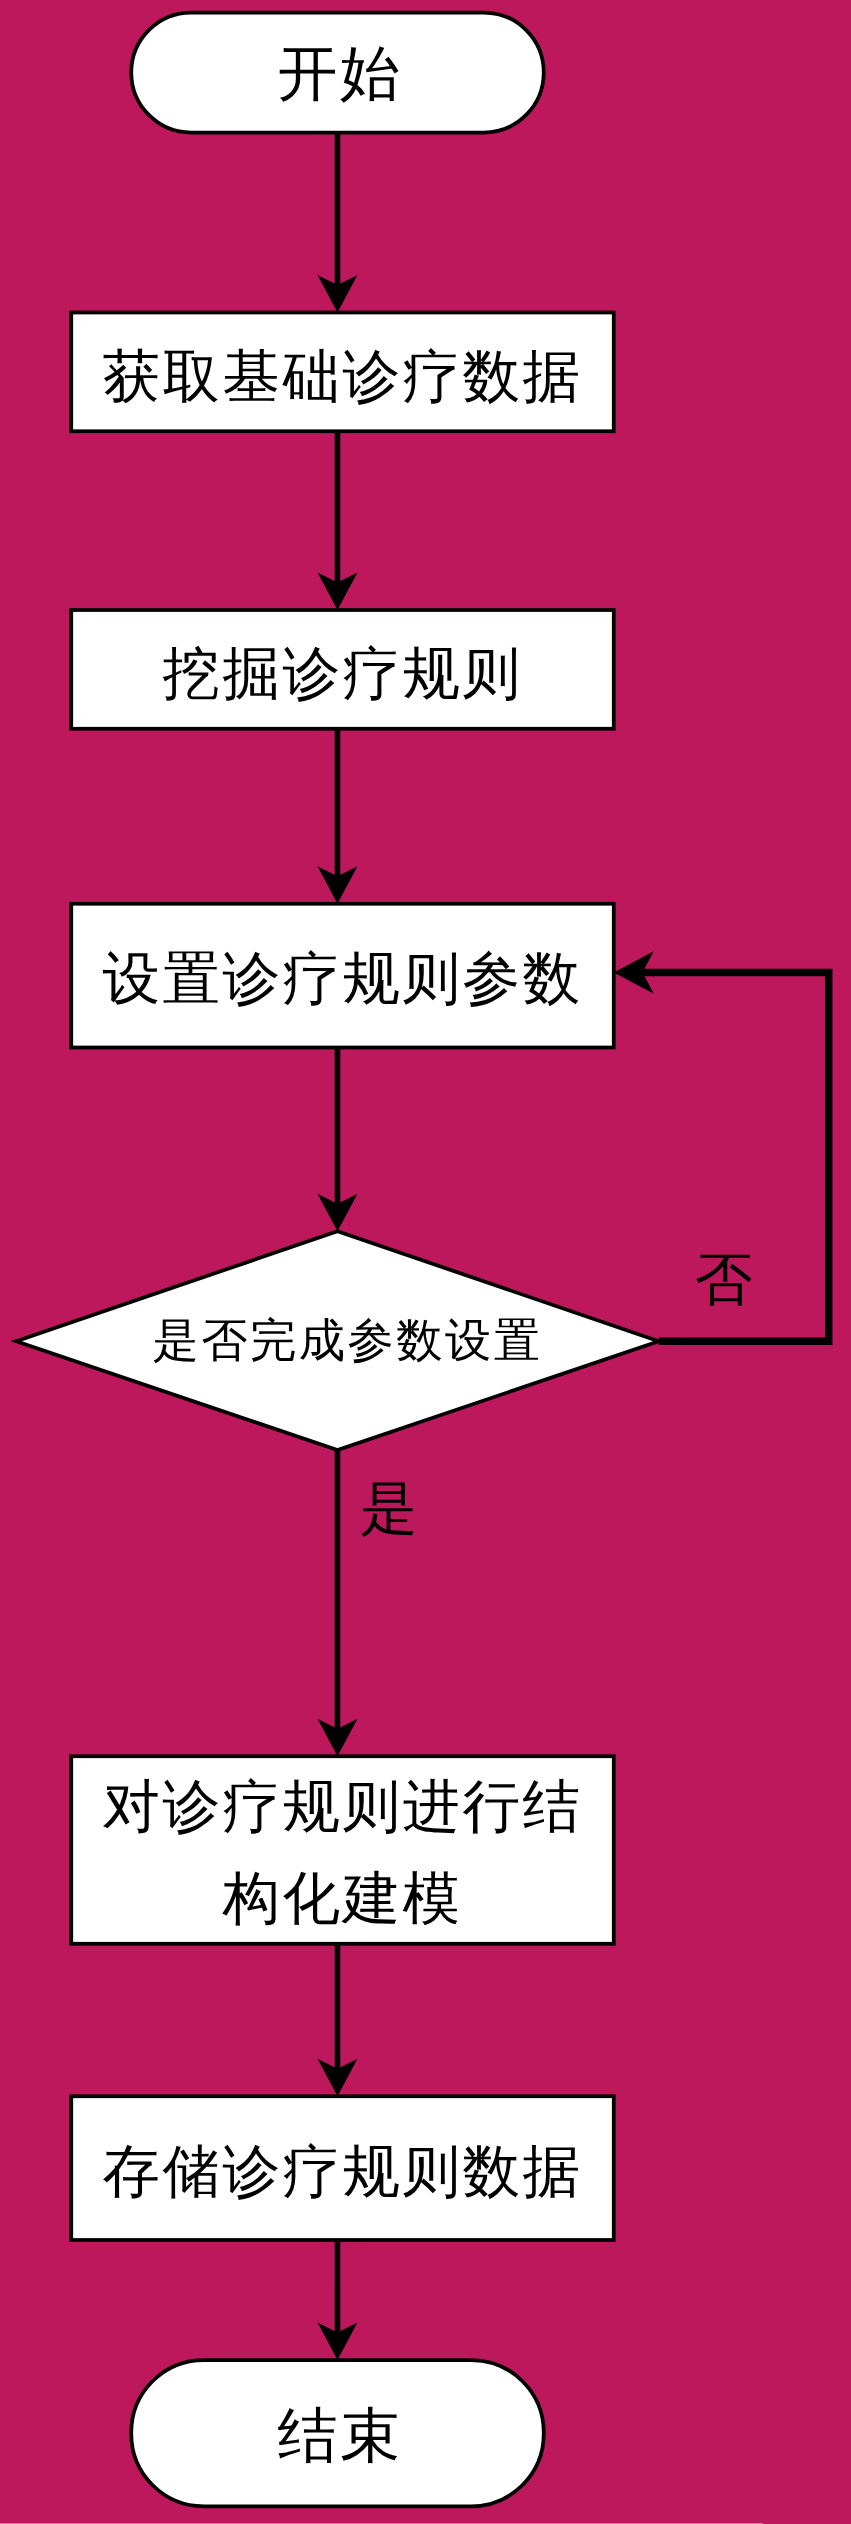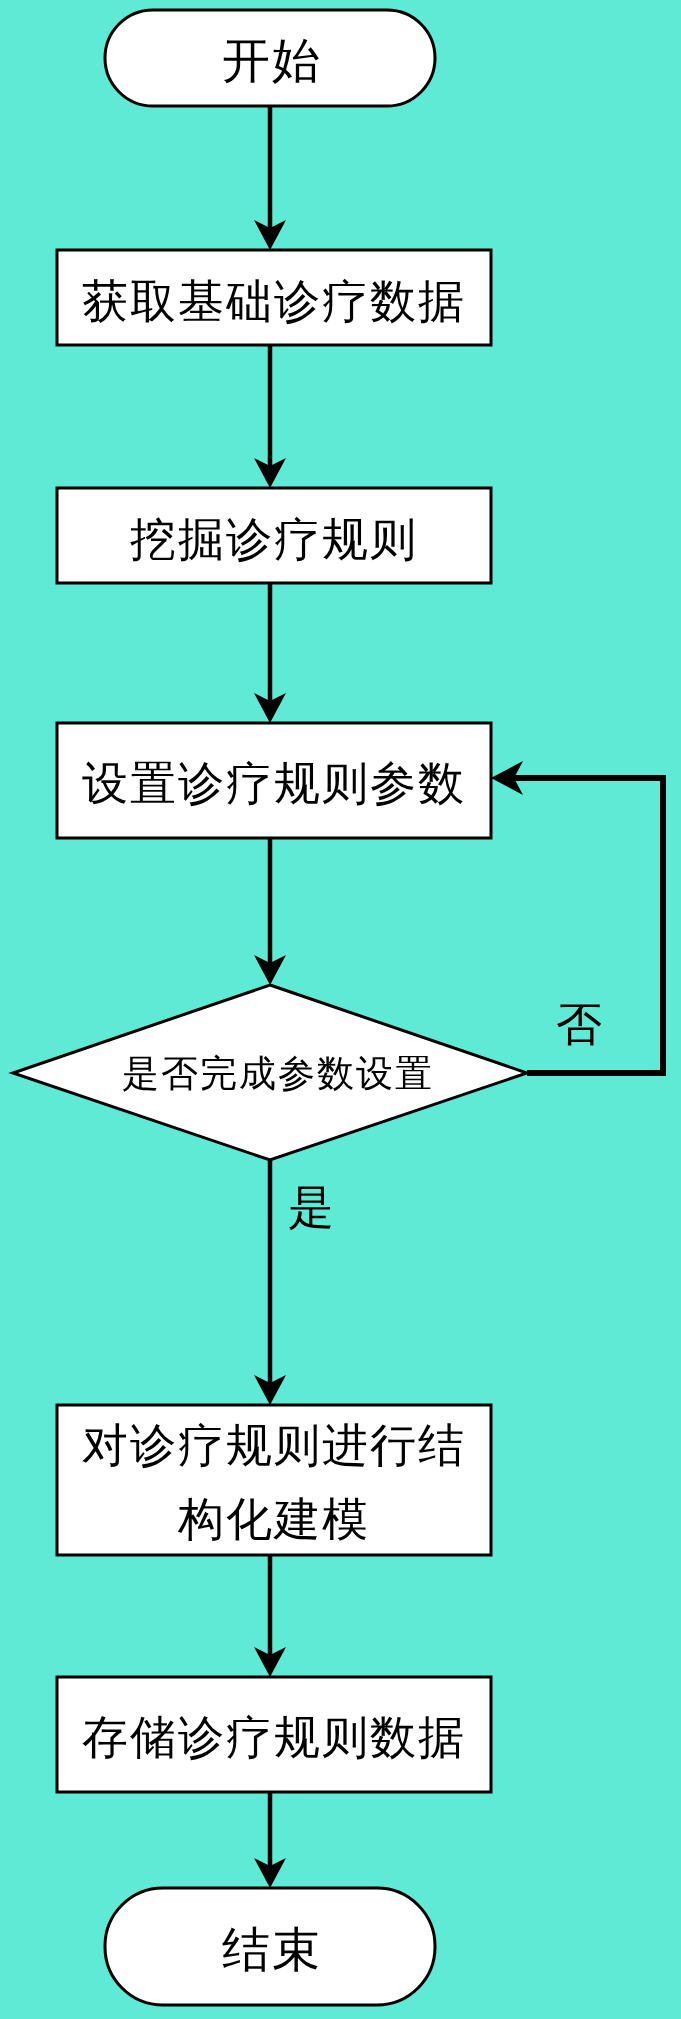--- a/index.html
+++ b/index.html
@@ -4,21 +4,21 @@
 <style>
   html, body {
     margin: 0;
     padding: 0;
     background: #ffffff;
   }
   .page {
     position: relative;
     width: 681px;
     height: 2019px;
-    background: #5eead4;
+    background: #be185d;
     font-family: "Liberation Serif", "DejaVu Serif", serif;
   }
   svg { display: block; }
   .shape {
     fill: #ffffff;
     stroke: #000000;
     stroke-width: 3;
   }
   .flowline {
     stroke: #000000;

